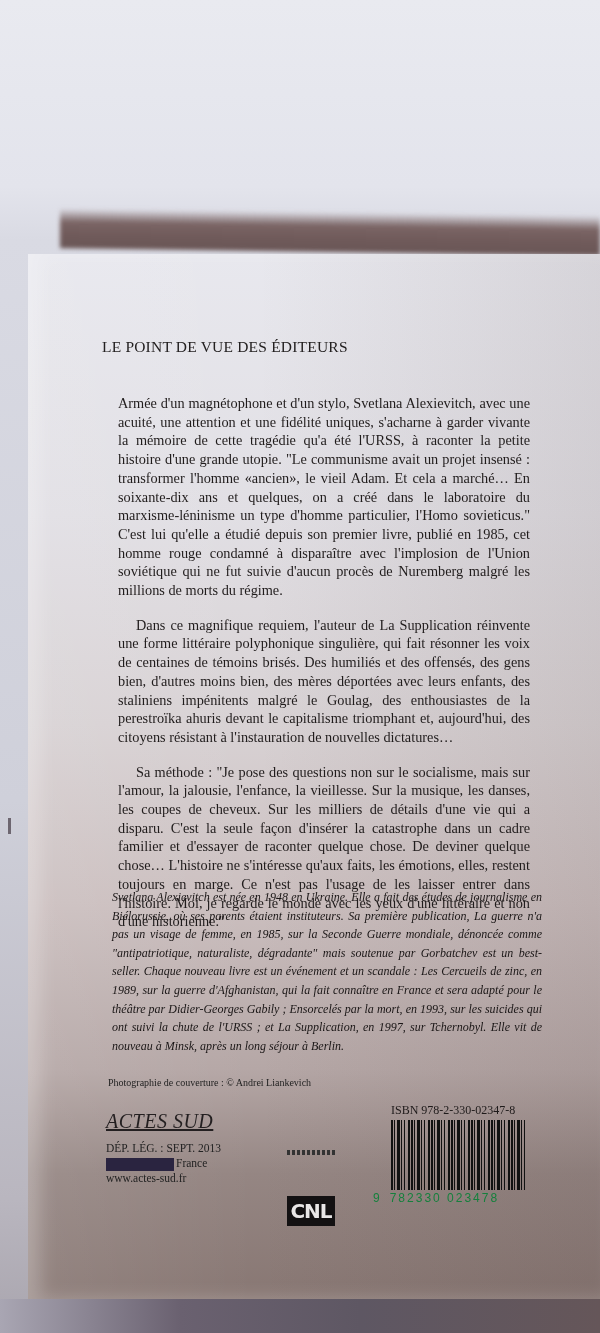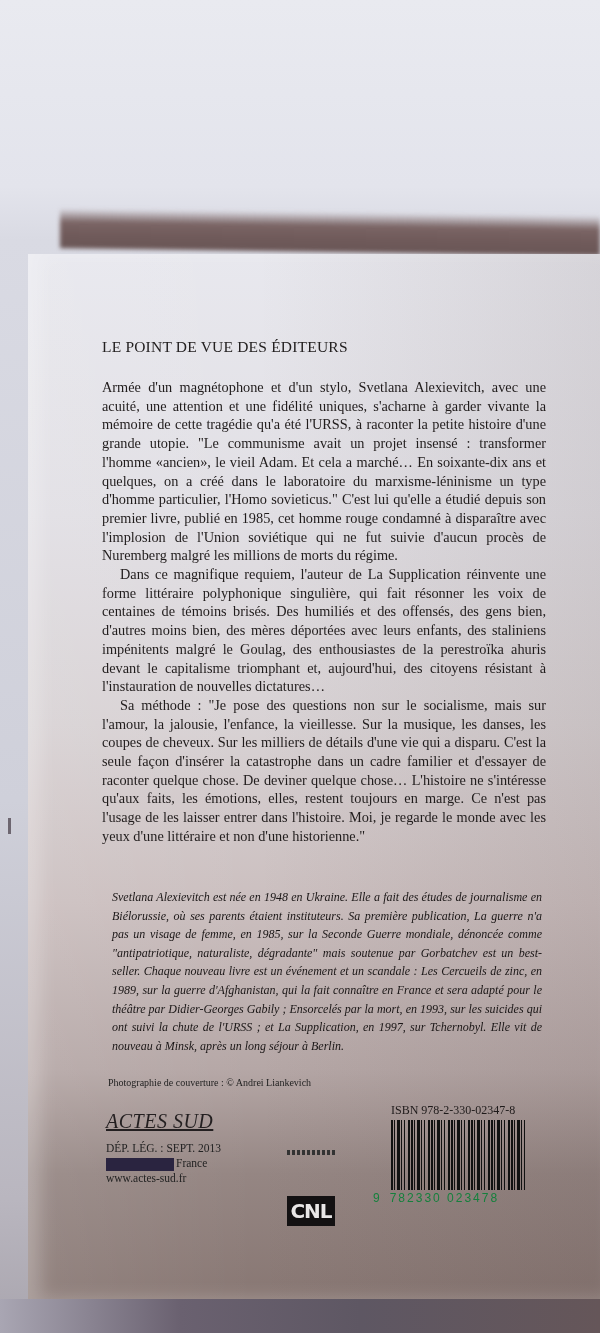--- a/index.html
+++ b/index.html
@@ -32,21 +32,21 @@
       position: absolute; left: 8px; top: 818px; width: 3px; height: 16px; background: #6d6670;
     }
     .title {
       position: absolute; top: 338px; left: 102px;
       font-size: 15.5px; letter-spacing: 0.2px; color: #232020; text-align: center;
     }
     .paras {
       position: absolute; top: 378px; left: 102px; width: 444px;
       font-size: 14.3px; line-height: 18.7px; text-align: justify; color: #201c1c;
     }
-    .paras p { margin: 0; text-indent: 18px; }
+    .paras p { margin: 16px; text-indent: 18px; }
     .paras p.first { text-indent: 0; }
     .bio {
       position: absolute; top: 888px; left: 112px; width: 430px;
       font-size: 12px; line-height: 18.6px; font-style: italic; text-align: justify; color: #1a1616;
     }
     .credit {
       position: absolute; top: 1077px; left: 108px; font-size: 10px; color: #222;
     }
     .publisher {
       position: absolute; top: 1110px; left: 106px; font-size: 20px; font-style: italic; color: #231f20; letter-spacing: 0.5px; text-decoration: underline;

